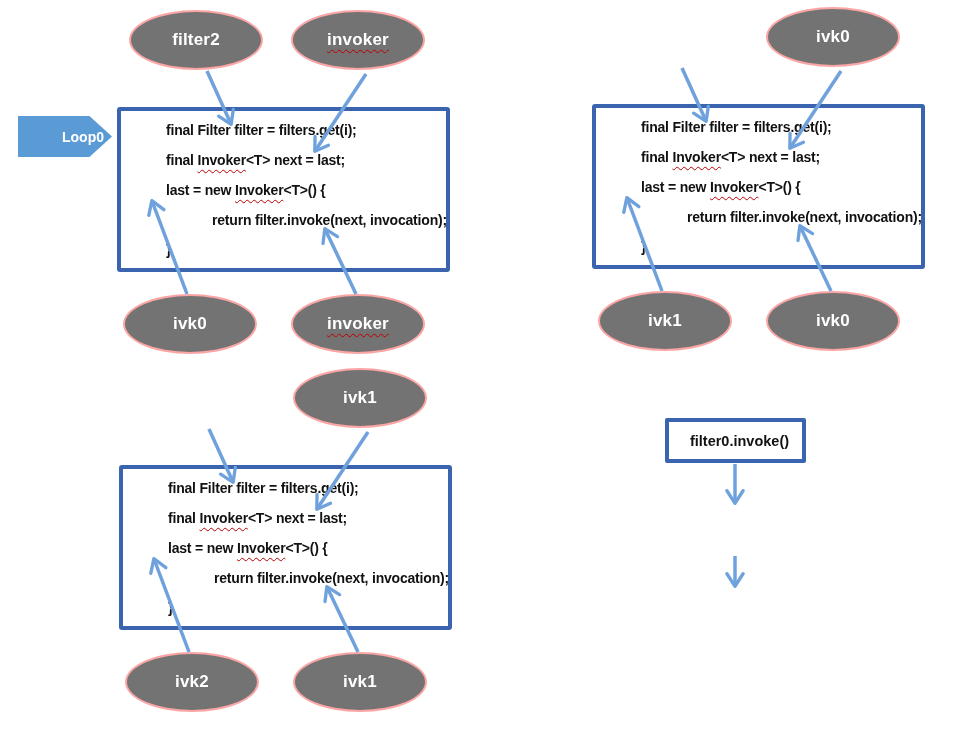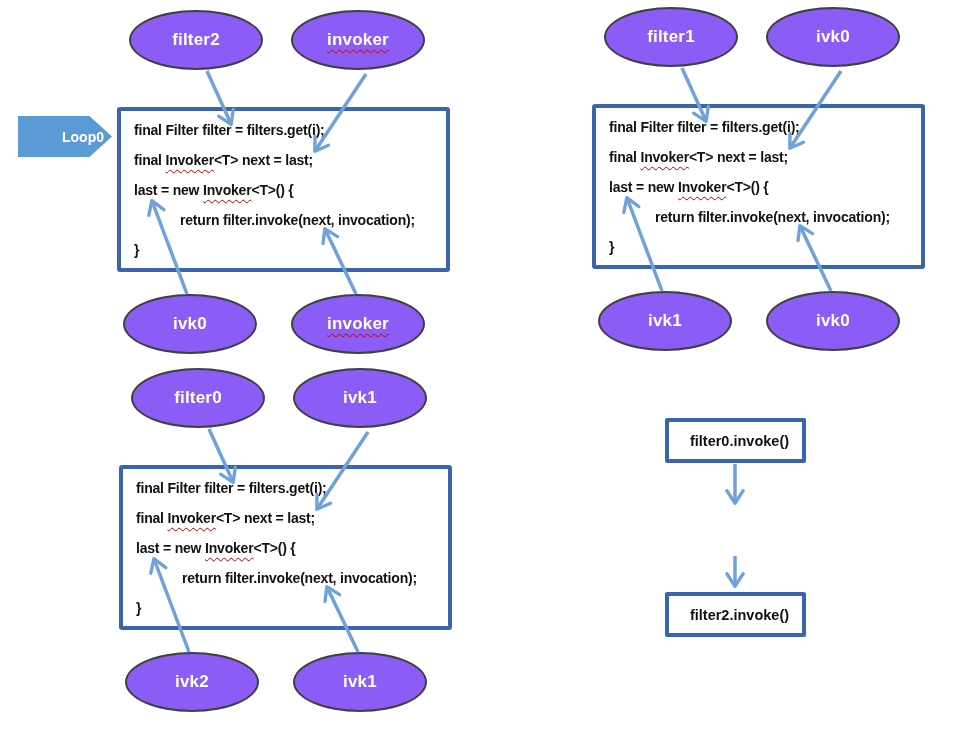--- a/index.html
+++ b/index.html
@@ -4,21 +4,21 @@
 <style>
   html,body { margin:0; padding:0; background:#ffffff; }
   .canvas {
     position:relative; width:956px; height:741px; background:#ffffff;
     font-family:"Liberation Sans", sans-serif; overflow:hidden;
   }
   .group { position:absolute; width:472px; height:365px; }
 
   .ellipse {
     position:absolute; width:134px; height:60px;
-    background:#8b5cf6; border:2px solid #404040; border-radius:50%;
+    background:#737373; border:2px solid #fca5a5; border-radius:50%;
     display:flex; align-items:center; justify-content:center; box-sizing:border-box;
   }
   .ellipse span {
     color:#ffffff; font-weight:bold; font-size:17px; letter-spacing:0.2px;
   }
   .squig {
     text-decoration-line:underline; text-decoration-style:wavy;
     text-decoration-color:#C00000; text-decoration-thickness:1px;
     text-underline-offset:4px;
   }
@@ -37,21 +37,21 @@
     color:#ffffff; font-weight:bold; font-size:14px; margin-left:20px;padding-left:24px;
   }
 
   .code-box {
     position:absolute; left:117px; top:107px; width:333px; height:165px;
     background:#ffffff; border:4px solid #3A65AE; border-radius:3px;
     box-sizing:border-box; padding:4px 0 0 13px;
   }
   .code-line {
     height:30px; line-height:30px; font-size:14px; font-weight:bold;
-    color:#111111; white-space:nowrap; letter-spacing:-0.2px;
+    color:#111111; white-space:nowrap; letter-spacing:-0.2px;margin-left:32px;
   }
   .code-line.indent { padding-left:46px; }
 
   .flow-box {
     position:absolute; left:665px; width:141px; height:45px;
     background:#ffffff; border:4px solid #3A65AE; border-radius:2px;
     box-sizing:border-box; display:flex; align-items:center; justify-content:center;
     font-weight:bold; font-size:14.5px; color:#111111;padding-left:8px;
   }
 
@@ -81,65 +81,58 @@
     </div>
     <div class="ellipse e-bl">
       <span>ivk0</span>
     </div>
     <div class="ellipse e-br">
       <span class="squig">invoker</span>
     </div>
   </div>
 
   <div class="group" style="left:475px;top:-3px">
-    <div class="ellipse e-tl">
-      <span>filter1</span>
-    </div>
     <div class="ellipse e-tr">
       <span>ivk0</span>
     </div>
     <div class="code-box">
       <div class="code-line">final Filter filter = filters.get(i);</div>
       <div class="code-line"><span>final </span><span class="squig">Invoker</span><span>&lt;T&gt; next = last;</span></div>
       <div class="code-line"><span>last = new </span><span class="squig">Invoker</span><span>&lt;T&gt;() {</span></div>
       <div class="code-line indent">return filter.invoke(next, invocation);</div>
       <div class="code-line">}</div>
     </div>
     <div class="ellipse e-bl">
       <span>ivk1</span>
     </div>
     <div class="ellipse e-br">
       <span>ivk0</span>
     </div>
   </div>
 
   <div class="group" style="left:2px;top:358px">
-    <div class="ellipse e-tl">
-      <span>filter0</span>
-    </div>
     <div class="ellipse e-tr">
       <span>ivk1</span>
     </div>
     <div class="code-box">
       <div class="code-line">final Filter filter = filters.get(i);</div>
       <div class="code-line"><span>final </span><span class="squig">Invoker</span><span>&lt;T&gt; next = last;</span></div>
       <div class="code-line"><span>last = new </span><span class="squig">Invoker</span><span>&lt;T&gt;() {</span></div>
       <div class="code-line indent">return filter.invoke(next, invocation);</div>
       <div class="code-line">}</div>
     </div>
     <div class="ellipse e-bl">
       <span>ivk2</span>
     </div>
     <div class="ellipse e-br">
       <span>ivk1</span>
     </div>
   </div>
 
   <div class="flow-box" style="top:418px">filter0.invoke()</div>
-  <div class="flow-box" style="top:592px">filter2.invoke()</div>
 
   <svg class="arrows" width="956" height="741" viewBox="0 0 956 741">
     <defs>
       <marker id="ah" markerWidth="6" markerHeight="6" viewBox="0 0 6 6" refX="4.4" refY="3" orient="auto">
         <path d="M0.9,0.7 L4.5,3 L0.9,5.3" fill="none" stroke="#6FA2DC" stroke-width="0.95" stroke-linecap="round" stroke-linejoin="round"></path>
       </marker>
     </defs>
     <g stroke="#6FA2DC" stroke-width="3.5" fill="none">
 
       <line x1="207" y1="71" x2="231" y2="124" marker-end="url(#ah)"></line>

